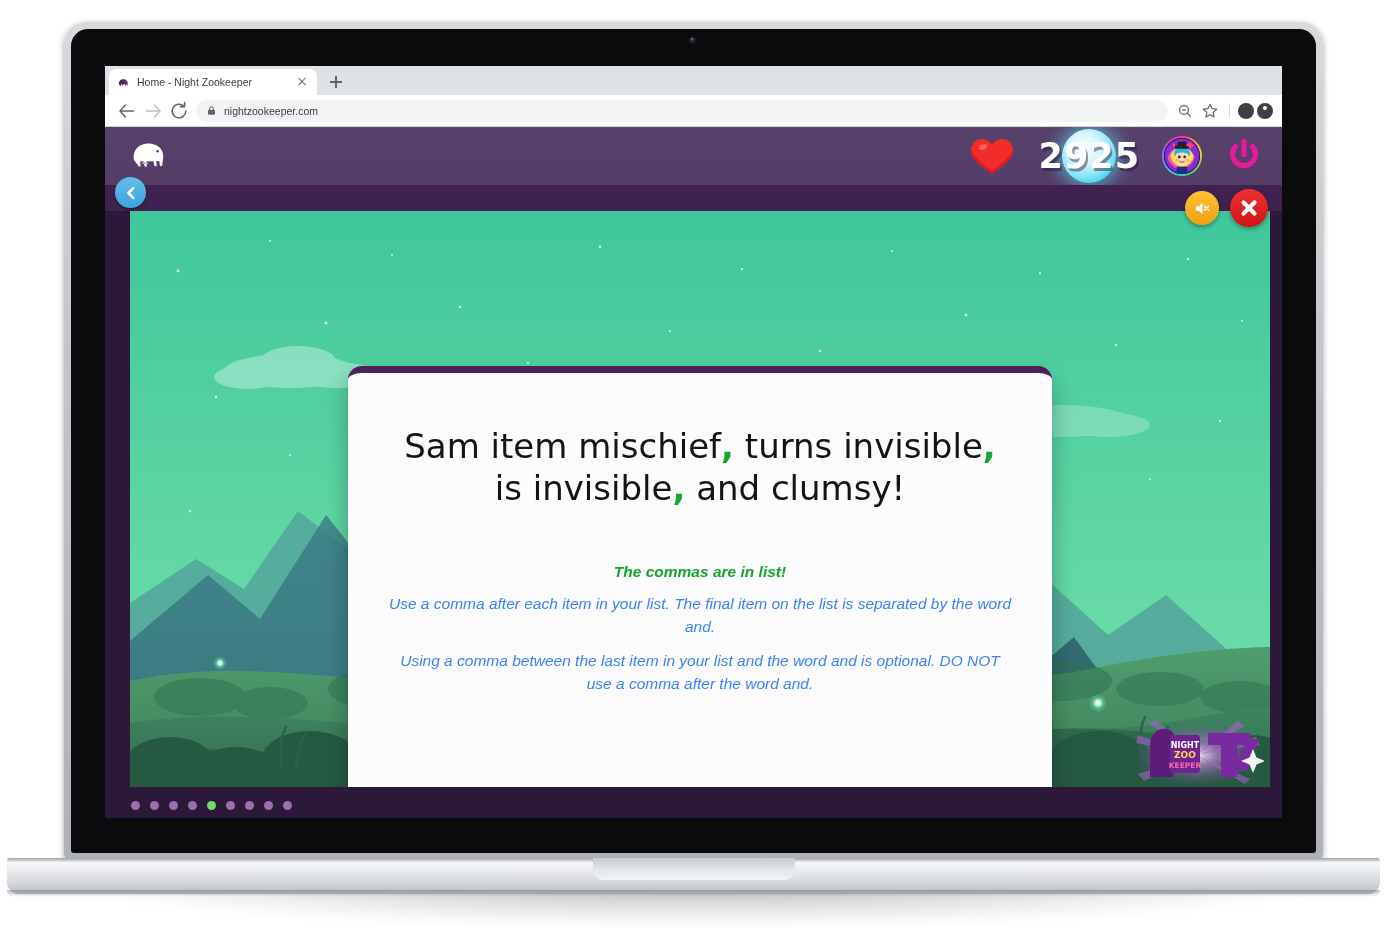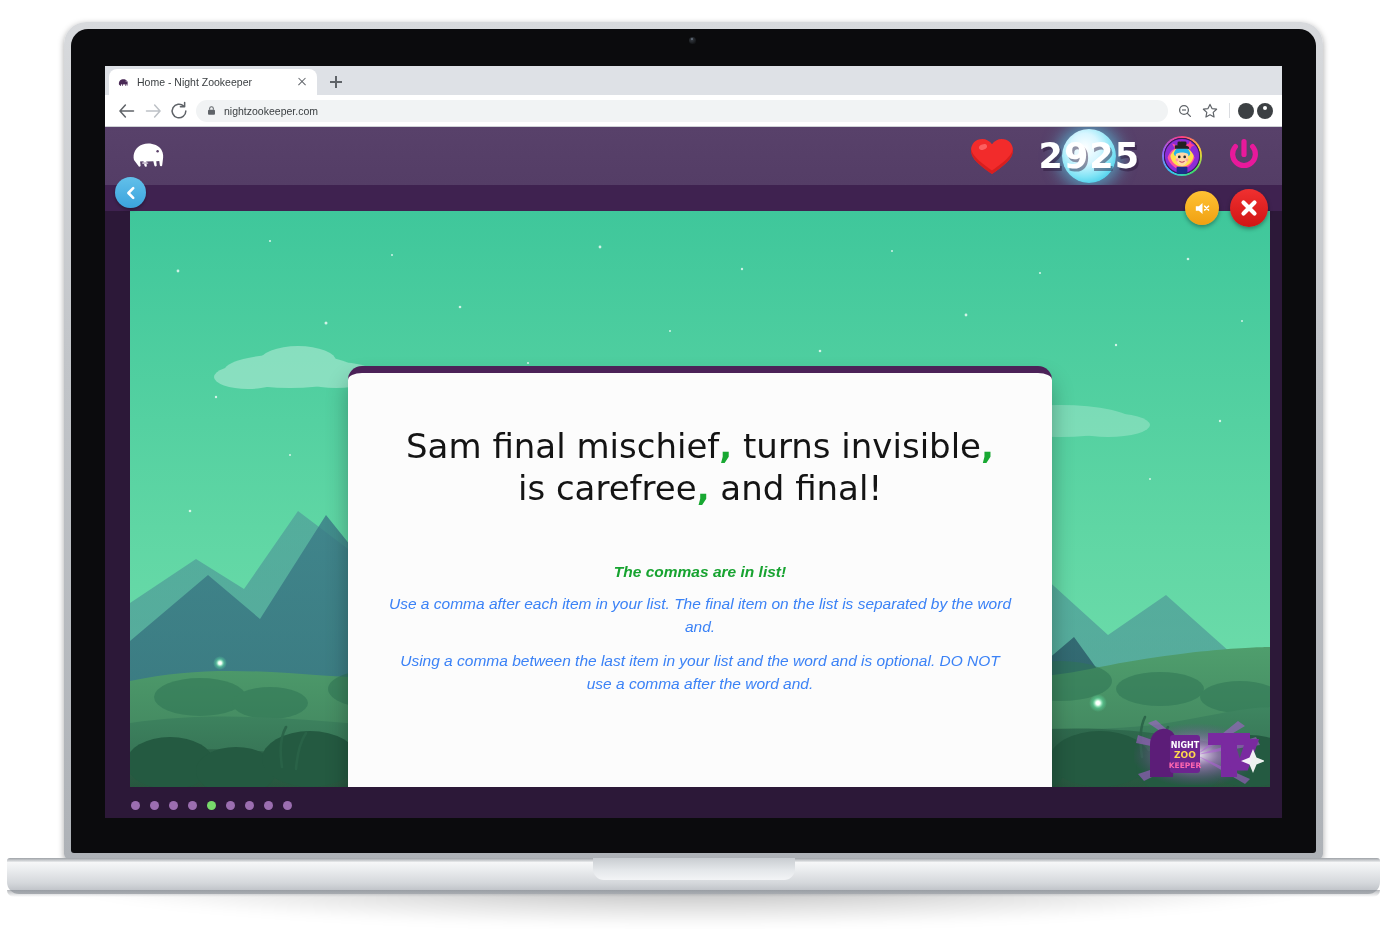--- a/index.html
+++ b/index.html
@@ -540,21 +540,21 @@
               <circle cx="846" cy="488" r="2.6" fill="#fff"></circle>
             <circle cx="968" cy="492" r="9" fill="url(#glow)"></circle>
               <circle cx="968" cy="492" r="2" fill="#fff"></circle>
             <circle cx="90" cy="452" r="7" fill="url(#glow)"></circle>
               <circle cx="90" cy="452" r="1.6" fill="#fff"></circle>
           </g>
         </svg>
 
         <div class="card">
           <div class="headline">
-            <span>Sam final mischief</span><span class="comma">,</span><span> turns invisible</span><span class="comma">,</span><span> is carefree</span><span class="comma">,</span><span> and final!</span>
+            <span>Sam item mischief</span><span class="comma">,</span><span> turns invisible</span><span class="comma">,</span><span> is invisible</span><span class="comma">,</span><span> and clumsy!</span>
           </div>
           <div class="sub-green">The commas are in list!</div>
           <div class="body-line">Use a comma after each item in your list. The final item on the list is separated by the word and.</div>
           <div class="body-line">Using a comma between the last item in your list and the word and is optional. DO NOT use a comma after the word and.</div>
         </div>
 
         <svg class="tv-logo" viewBox="0 0 130 66">
           <defs>
             <radialGradient id="tvglow">
               <stop offset="0%" stop-color="#ffffff" stop-opacity=".95"></stop>

